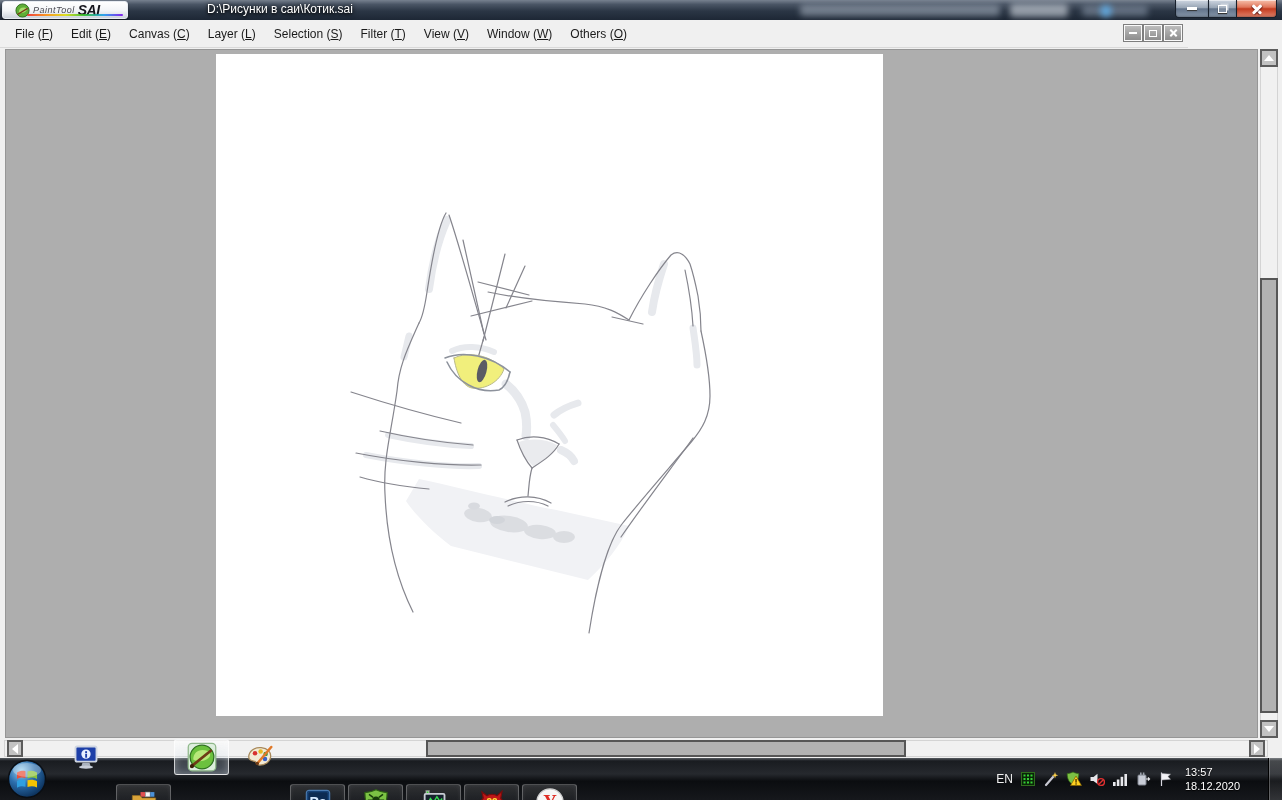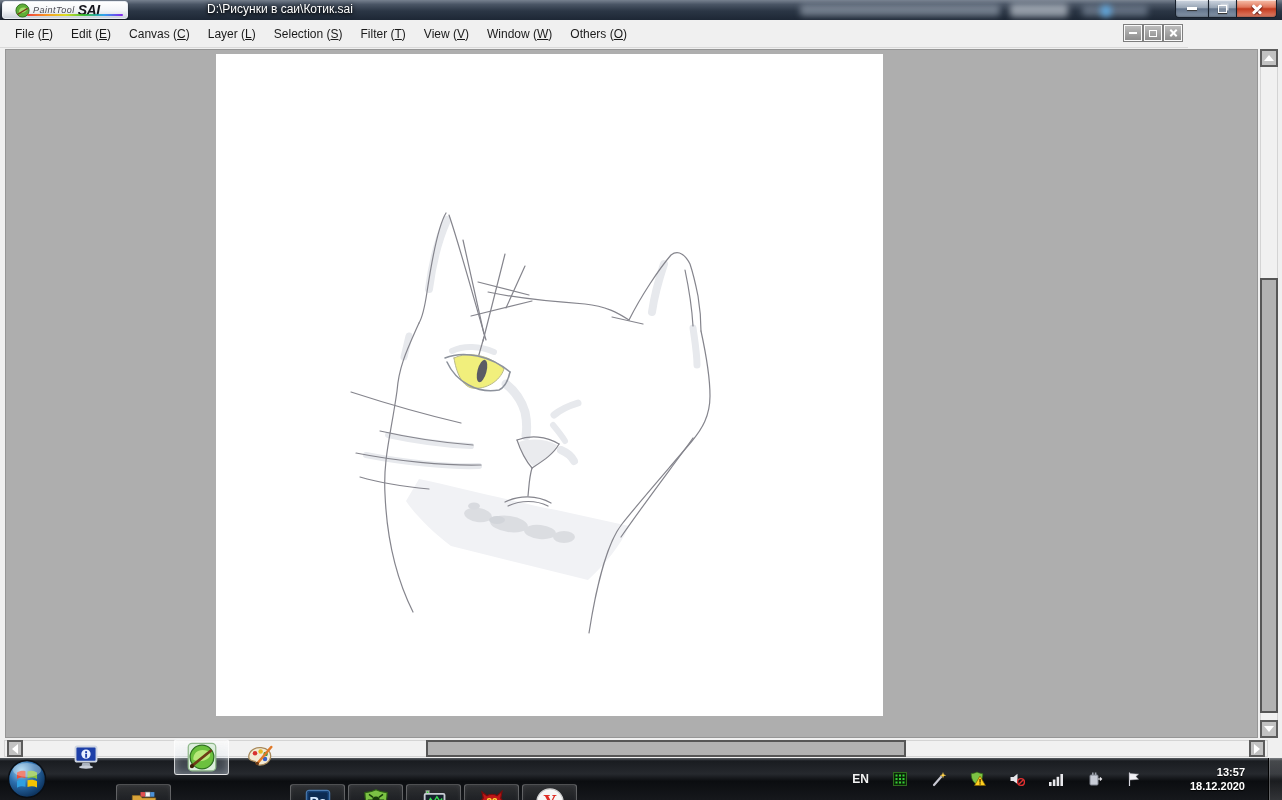--- a/index.html
+++ b/index.html
@@ -72,24 +72,24 @@
     display:flex; align-items:center; }
   #start-orb { width:40px; height:40px; margin-left:7px; flex:0 0 auto; cursor:pointer; }
   .task-row { display:flex; gap:3px; margin-left:11px; }
   .task-btn { width:55px; height:36px; border-radius:3px; display:flex; align-items:center; justify-content:center; cursor:pointer; }
   .task-btn.framed { border:1px solid rgba(255,255,255,.28);
     background:linear-gradient(180deg,rgba(255,255,255,.14),rgba(255,255,255,.04) 45%,rgba(0,0,0,.18));
     box-shadow:inset 0 0 5px rgba(255,255,255,.07);margin-top:45px; }
   .task-btn.active { border:1px solid rgba(255,255,255,.75);
     background:linear-gradient(180deg,rgba(255,255,255,.55),rgba(220,232,244,.22) 45%,rgba(140,160,185,.30));
     box-shadow:inset 0 0 8px rgba(255,255,255,.35); }
-  #tray { margin-left:auto; display:flex; align-items:center; gap:23px; height:100%;font-weight:bold; }
+  #tray { margin-left:auto; display:flex; align-items:center; gap:7px; height:100%; }
   #tray-lang { color:#f2f2f2; font-size:12px; }
   .tray-ico { width:16px; height:16px; display:block; cursor:pointer; }
-  #clock { color:#fff; font-size:11px; text-align:right; line-height:14px; width:76px; cursor:default;
+  #clock { color:#fff; font-size:11px; text-align:left; line-height:14px; width:76px; cursor:default;
     text-shadow:0 1px 1px #000; margin-left:4px; }
   #show-desktop { width:14px; height:42px; border-left:1px solid #000;
     background:linear-gradient(180deg,rgba(255,255,255,.22),rgba(255,255,255,.06) 50%,rgba(255,255,255,.12));
     box-shadow:inset 1px 0 0 rgba(255,255,255,.25); cursor:pointer; }
   .badge32 { fill:#ffe23a; font:bold 8px "Liberation Sans",sans-serif; }
   .ps-text { fill:#d6e9ff; font:bold 12px "Liberation Sans",sans-serif; }
   .y-text  { fill:#e02c24; font:bold 15px "Liberation Serif",serif; }
   u { text-decoration:underline; }
 </style>
 </head>

